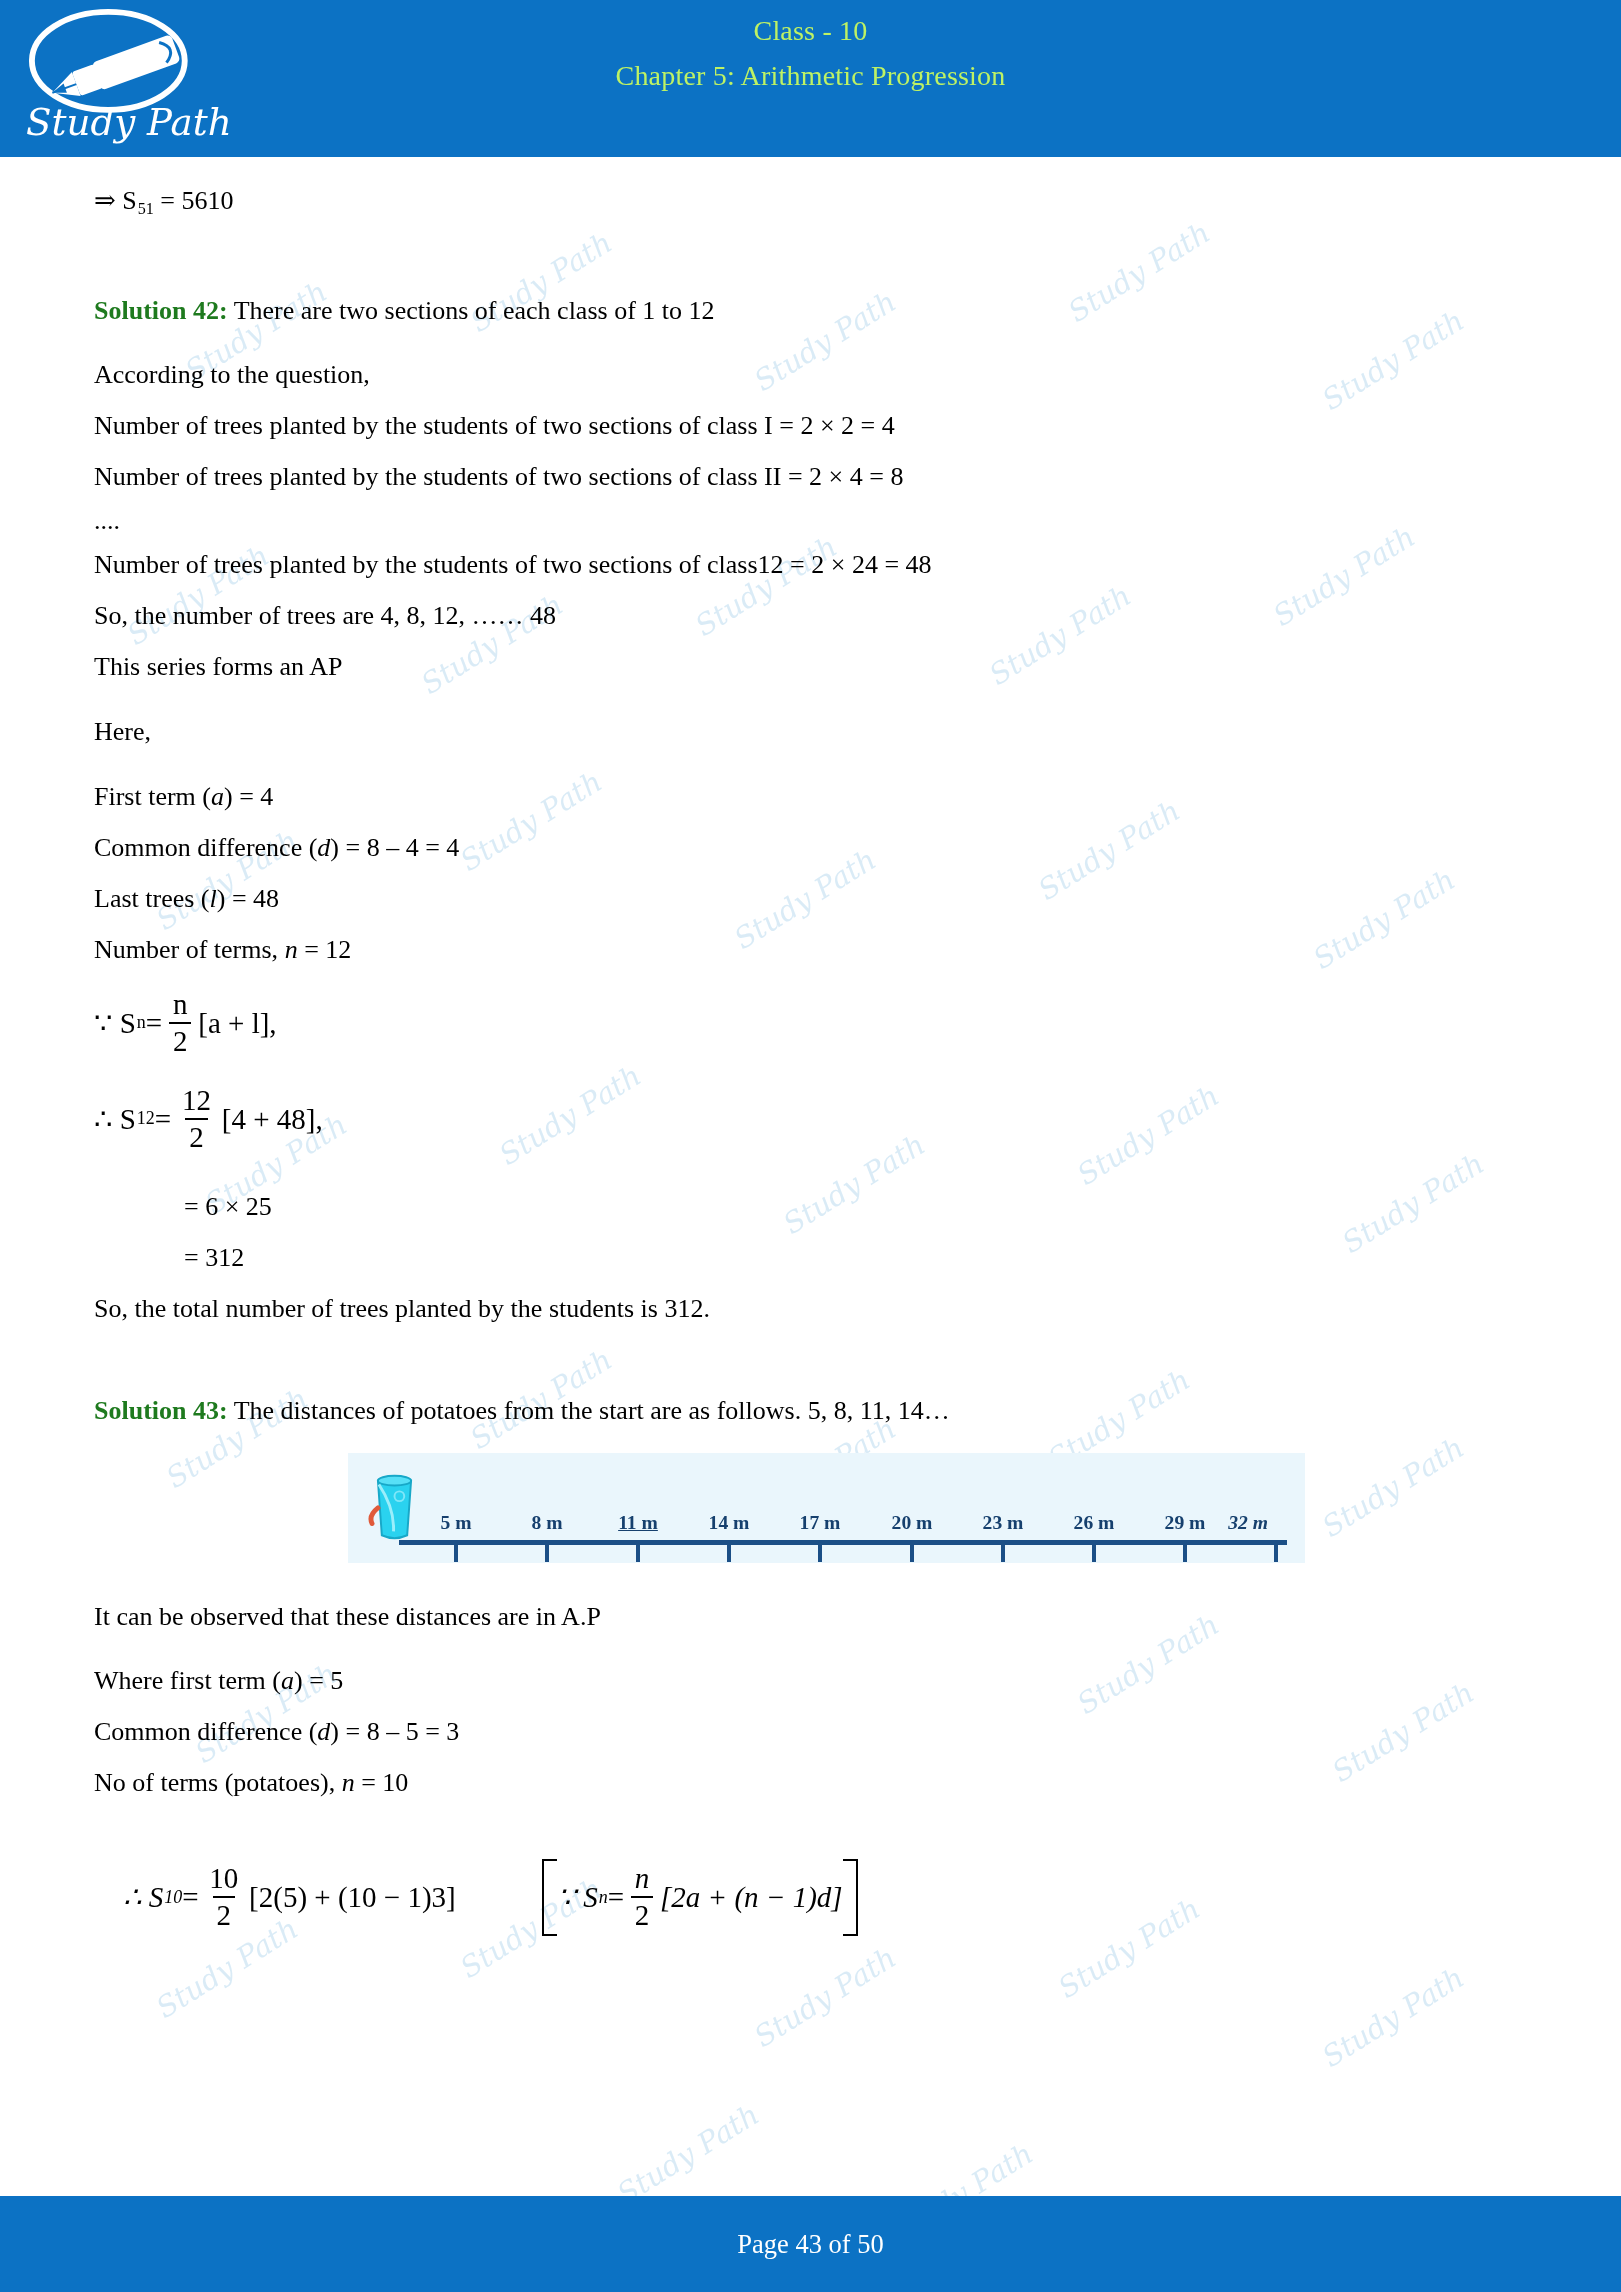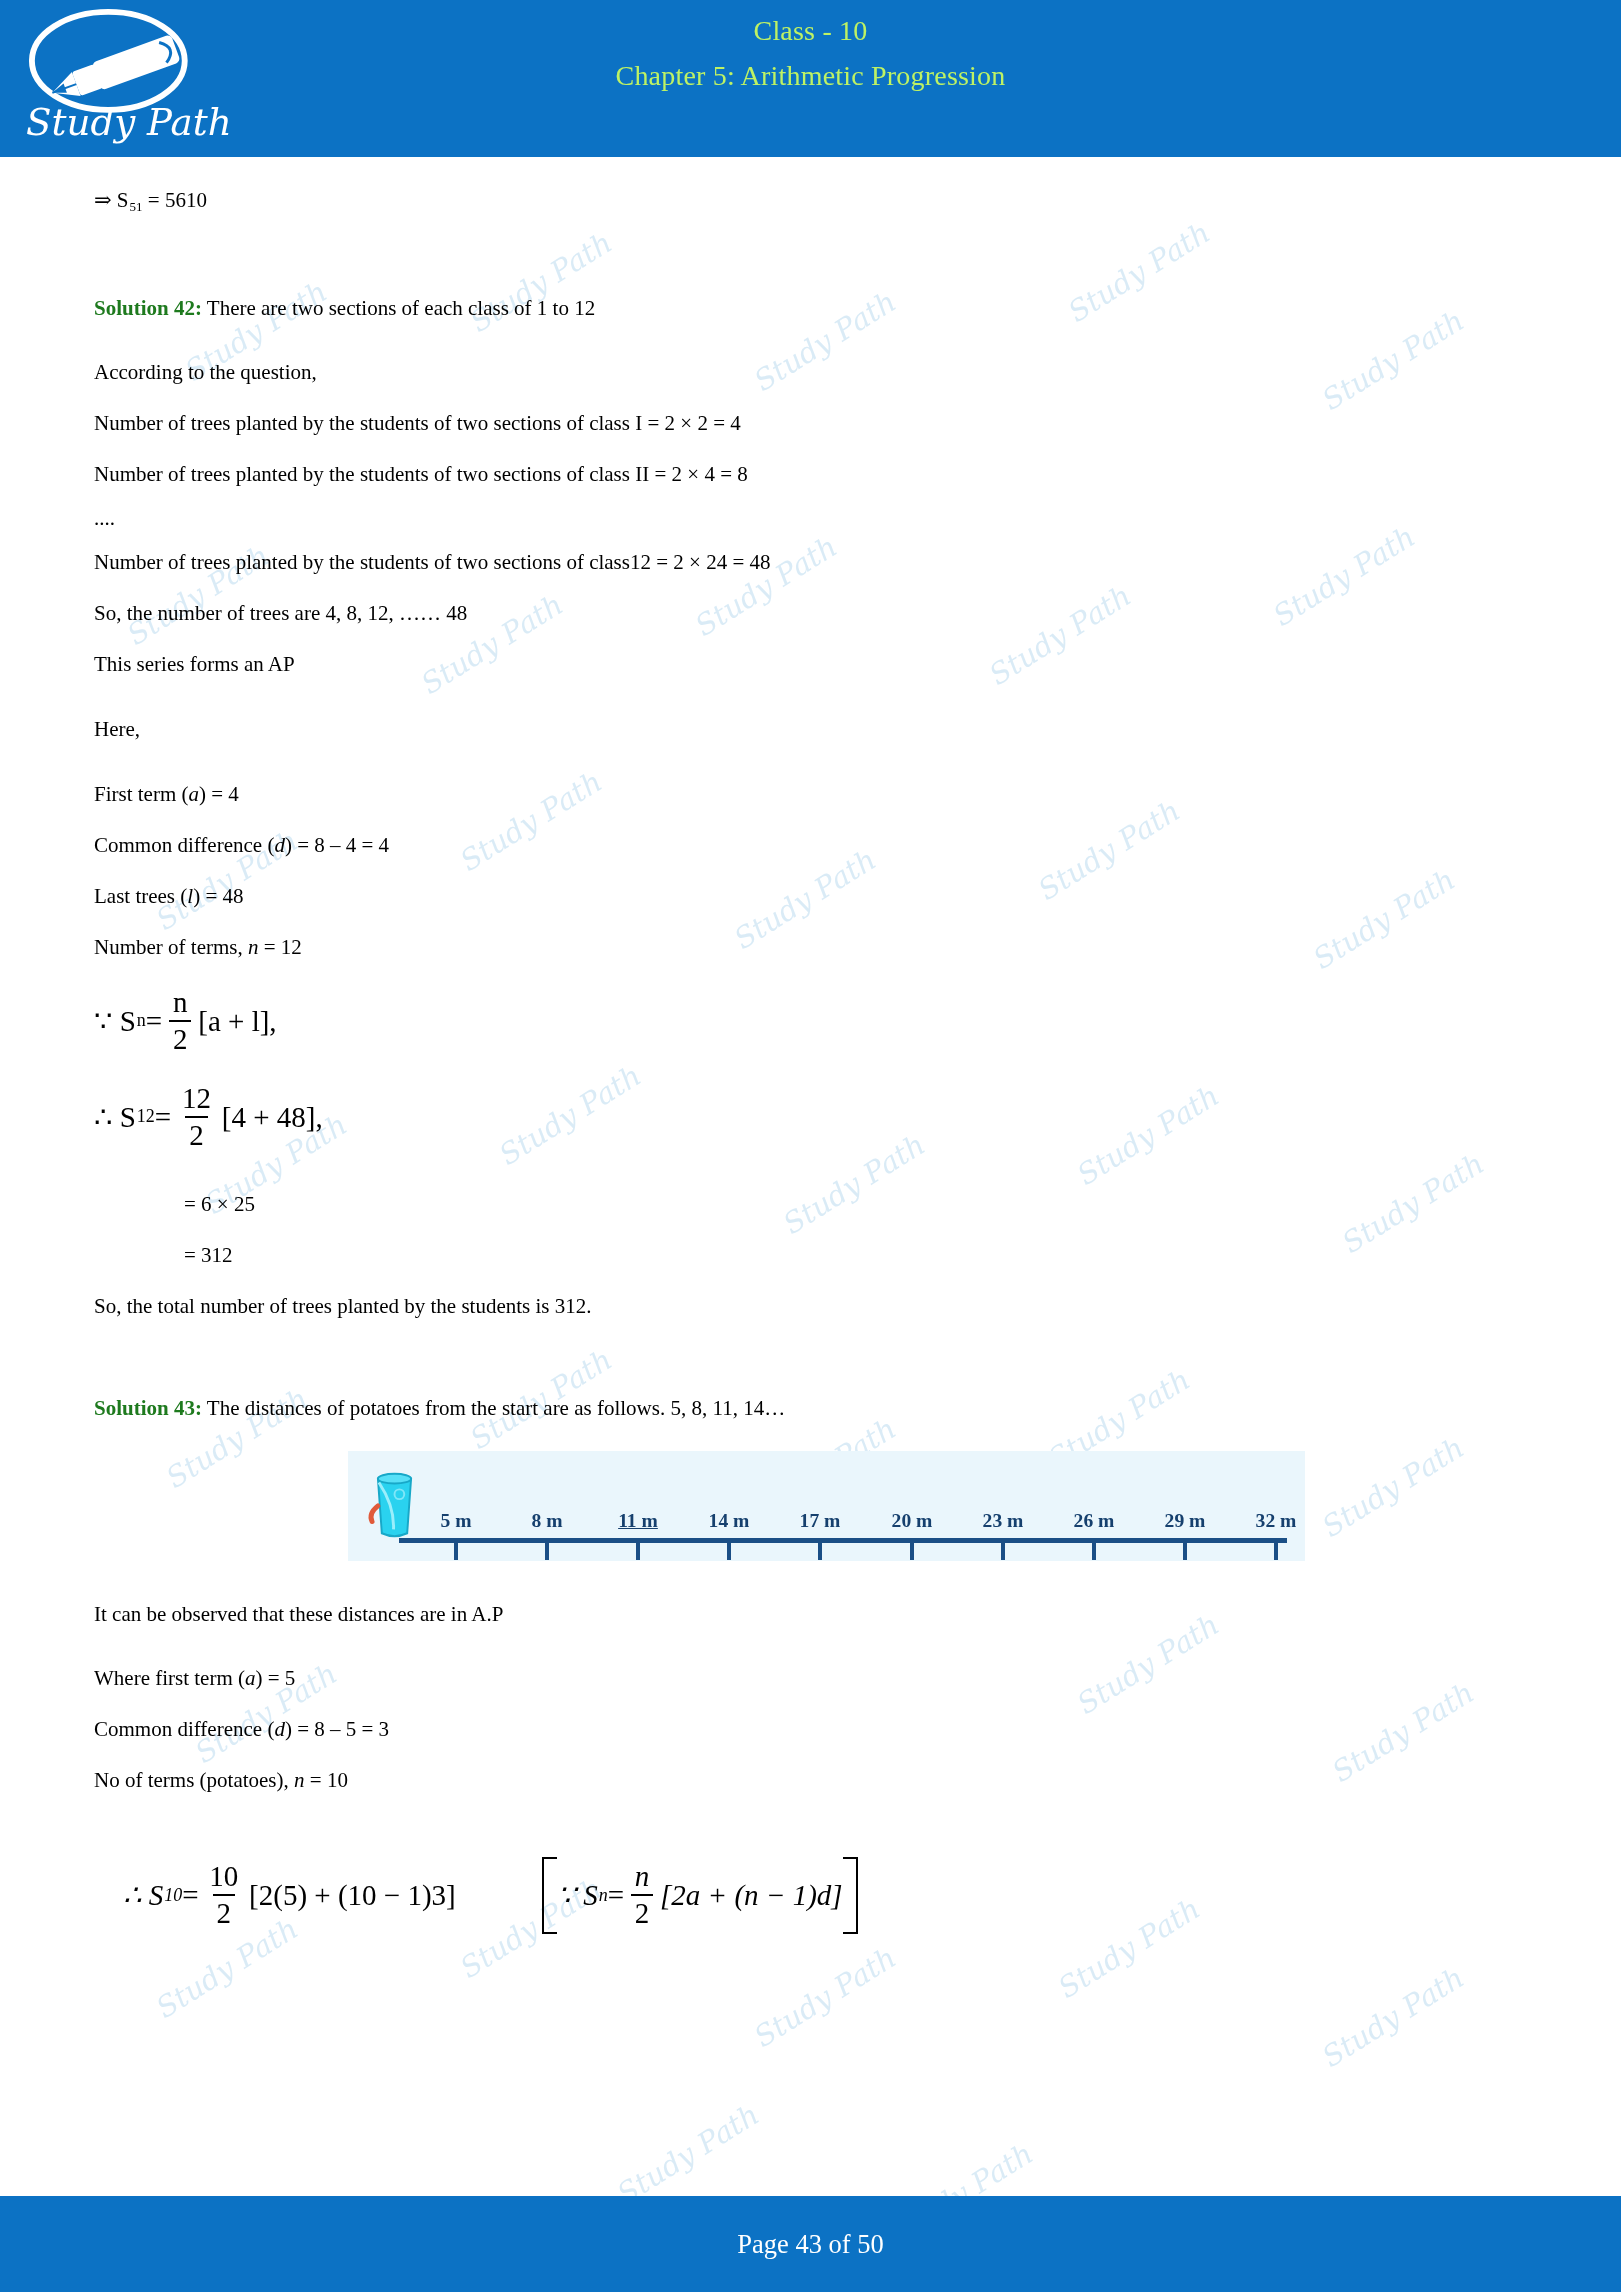--- a/index.html
+++ b/index.html
@@ -72,21 +72,21 @@
     transform-origin: center;
   }
 
   .content {
     position: relative;
     z-index: 2;
     padding: 0 94px;
   }
 
   .line {
-    font-size: 21px;
+    font-size: 26px;
     line-height: 51px;
     color: #000000;
     white-space: nowrap;
   }
   .gap-lg { height: 51px; }
   .gap-md { height: 27.4px; }
   .gap-sm { height: 13.7px; }
 
   .soln-label {
     color: #1e7a1e;
@@ -369,21 +369,21 @@
         <div class="tick-label" style="left: 472px;">17 m</div>
         <div class="tick" style="left: 562px;"></div>
         <div class="tick-label" style="left: 564px;">20 m</div>
         <div class="tick" style="left: 653px;"></div>
         <div class="tick-label" style="left: 655px;">23 m</div>
         <div class="tick" style="left: 744px;"></div>
         <div class="tick-label" style="left: 746px;">26 m</div>
         <div class="tick" style="left: 835px;"></div>
         <div class="tick-label" style="left: 837px;">29 m</div>
         <div class="tick" style="left: 926px;"></div>
-        <div class="tick-label" style="left: 928px;">32 m</div>
+        <div class="tick-label" style="left: 900px; font-style: italic;">32 m</div>
       </div>
   </div>
 
   <div class="content">
     <div class="gap-md"></div>
 
     <div class="line">It can be observed that these distances are in A.P</div>
 
     <div class="gap-sm"></div>
 

